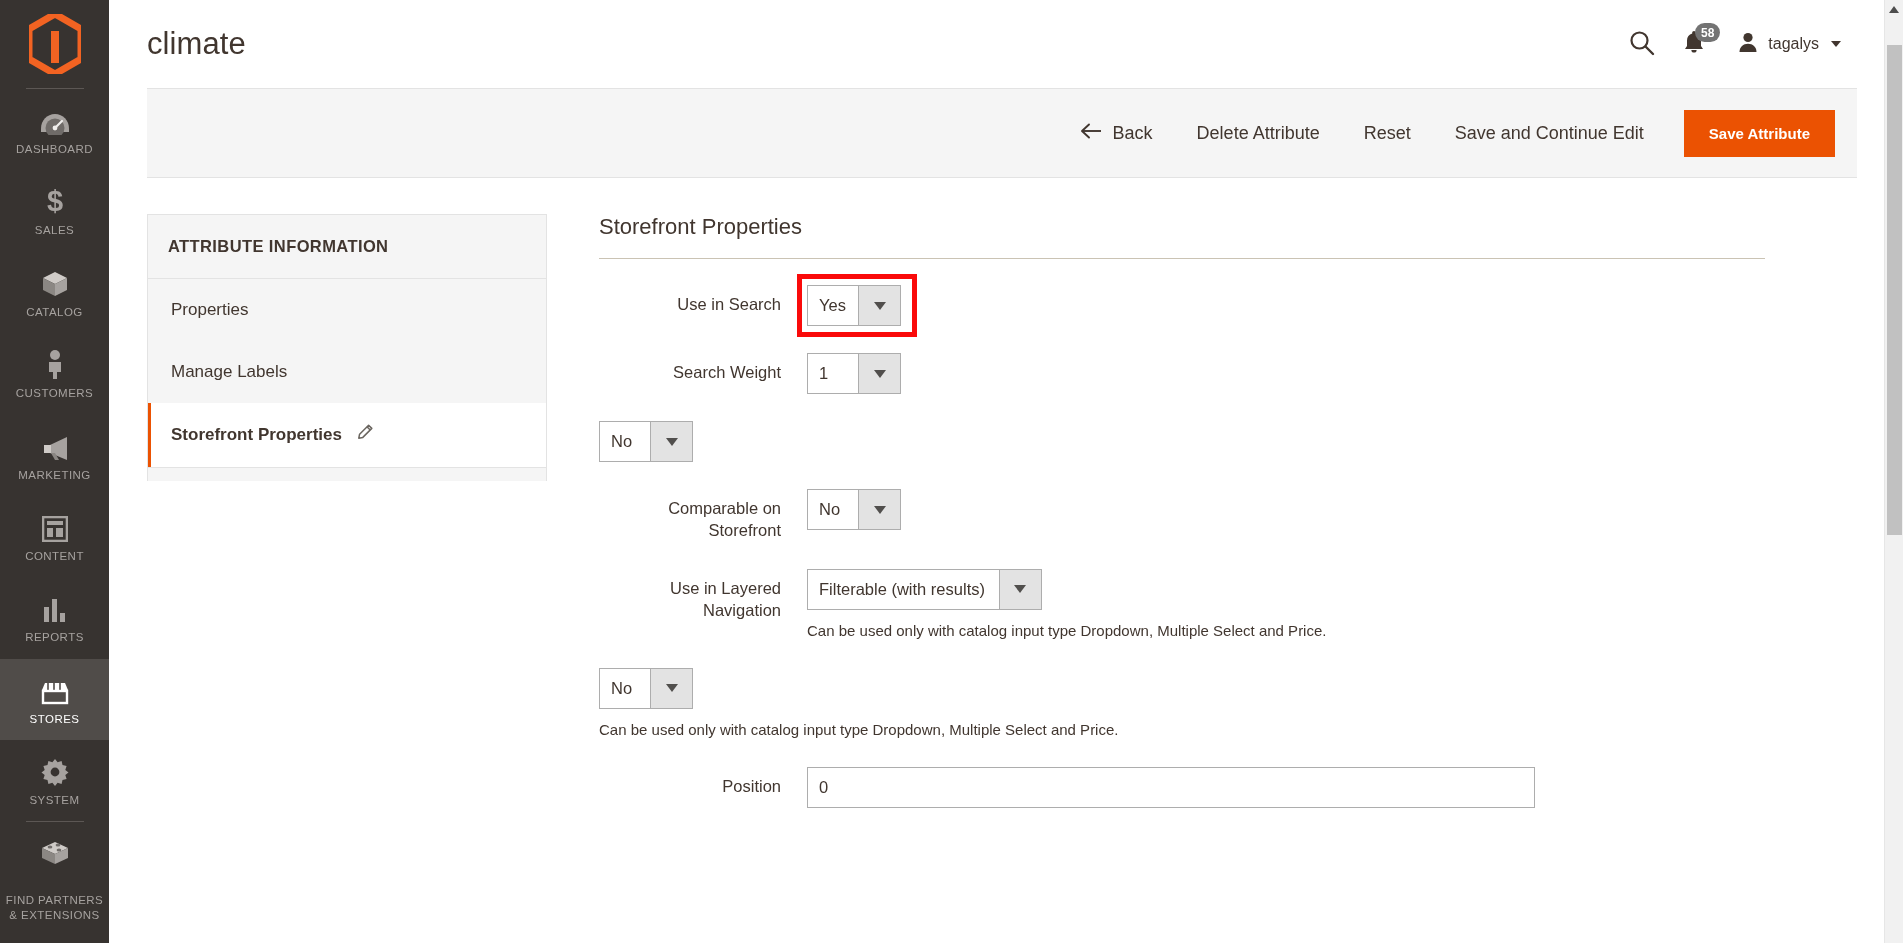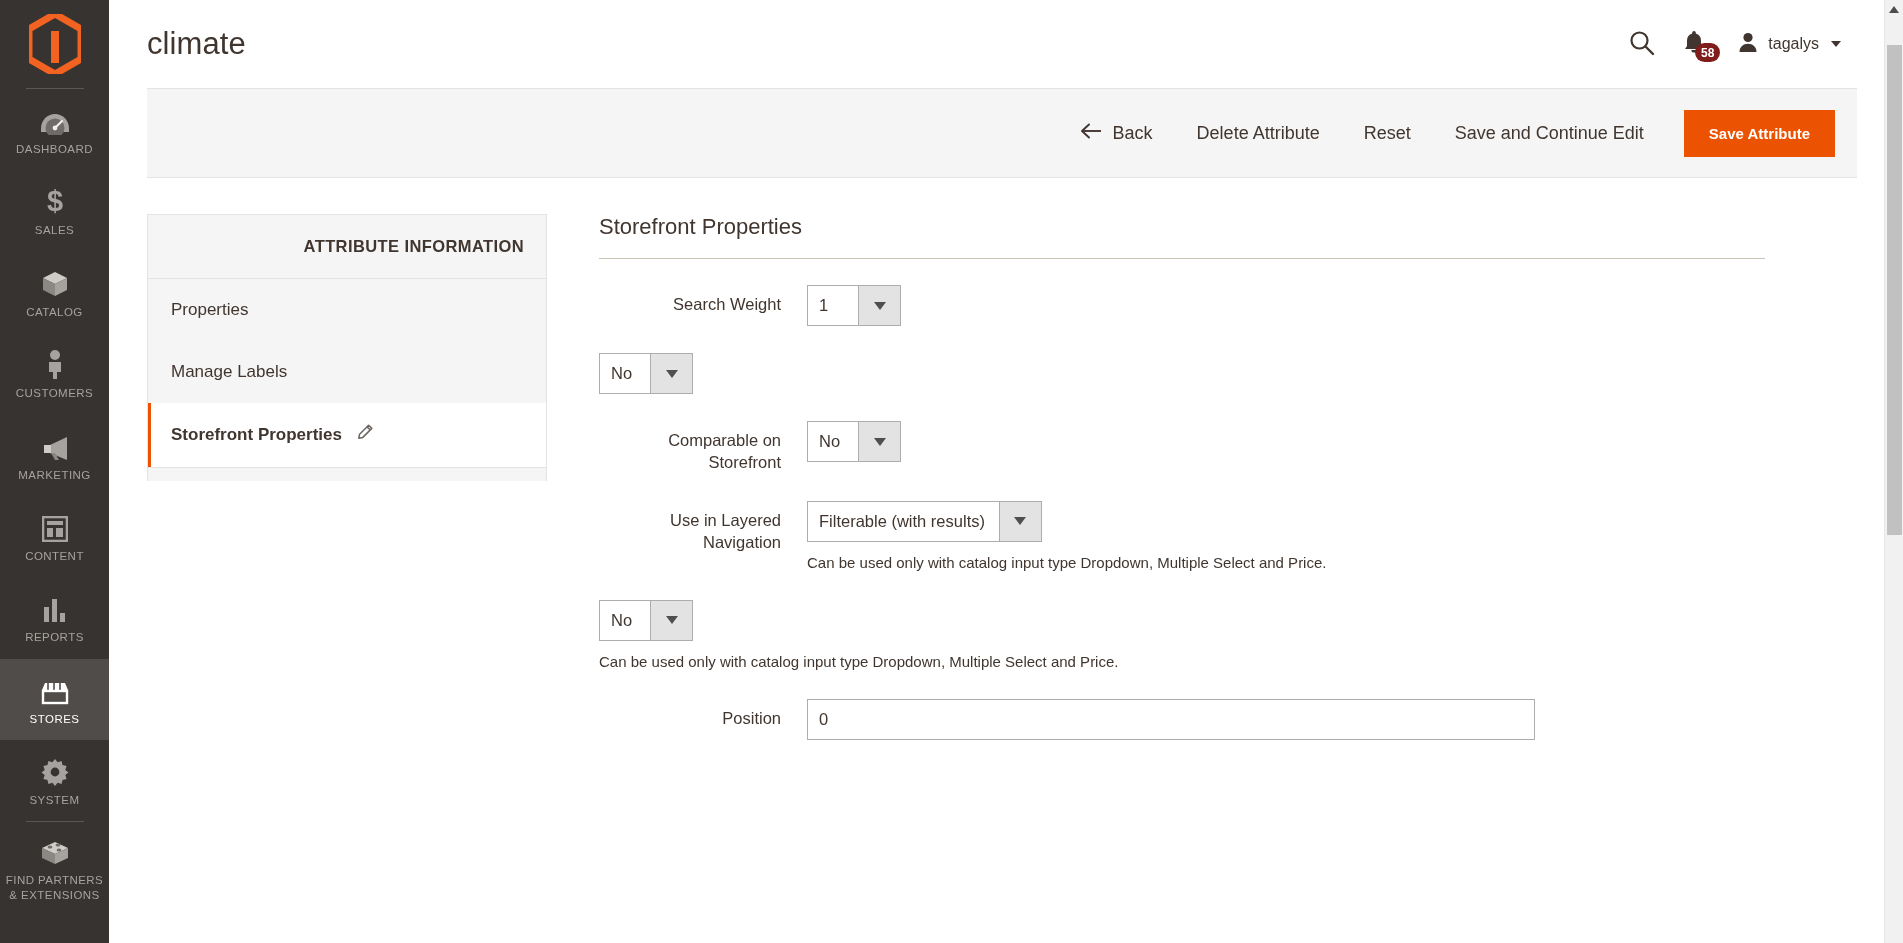--- a/index.html
+++ b/index.html
@@ -42,21 +42,21 @@
     height: 30px; display: flex; align-items: flex-end; justify-content: center;
     margin-bottom: 7px;
   }
   .nav-ico svg { display: block; }
   .nav-label {
     font-size: 11.5px; letter-spacing: .45px;
     color: #a6a29f; text-align: center; line-height: 1.25;
     font-family: "Liberation Sans", sans-serif;
   }
   .nav-item.active .nav-label { color: #ffffff; }
-  .nav-item.partners { padding-top: 14px; }
+  .nav-item.partners { padding-top: 14px; gap: 20px; }
 
   
   .main {
     flex: 1 1 auto; height: 943px;
     background: #ffffff;
     position: relative;
     overflow: hidden;
   }
 
   
@@ -77,28 +77,27 @@
   }
   .hdr-btn {
     display: flex; align-items: center; justify-content: center;
     cursor: pointer; position: relative;
     padding: 6px 14px;
     background: none; border: none;
   }
   .bell-wrap { position: relative; padding: 6px 22px 6px 14px; }
   .badge {
     position: absolute; top: -1px; left: 26px;
-    background: #7f1d1d; color: #fff;
+    background: #737373; color: #fff;
     font-size: 12px; font-weight: bold;
     border-radius: 11px;
     min-width: 25px; height: 19px;
     display: flex; align-items: center; justify-content: center;
     padding: 0 5px;
     font-family: "Liberation Sans", sans-serif;
-    margin-top: 20px;
   }
   .user-menu {
     display: flex; align-items: center; gap: 9px;
     cursor: pointer; padding: 6px 4px 6px 10px;
   }
   .user-name { font-size: 16px; color: #41362f; }
   .caret-dn {
     width: 0; height: 0;
     border-left: 5px solid transparent;
     border-right: 5px solid transparent;
@@ -136,21 +135,21 @@
     white-space: nowrap;
   }
 
   
   .page-body {
     display: flex;
     padding: 36px 46px 0 38px;
     gap: 0;
   }
   .tabs-col { width: 400px; flex: 0 0 400px; }
-  .tabs-panel { border: 1px solid #e3e3e3; border-bottom: none; text-align: right; }
+  .tabs-panel { border: 1px solid #e3e3e3; border-bottom: none; }
   .tabs-title {
     background: #f5f5f5;
     padding: 22px 22px 22px 20px;
     font-size: 16.5px; font-weight: bold;
     color: #41362f; letter-spacing: .4px;
     border-bottom: 1px solid #e3e3e3;
   }
   .tab-item {
     background: #f5f5f5;
     padding: 21px 20px;
@@ -465,20 +464,32 @@
             </span>
           </div>
           <div class="tab-foot"></div>
         </div>
       </div>
 
       <div class="form-col">
         <div class="section-title">Storefront Properties</div>
         <div class="section-rule"></div>
 
+        <div class="field-row">
+          <div class="field-label">Use in Search</div>
+          <div class="field-ctrl">
+            <div class="sel w-yes">
+              <span class="sel-val">Yes</span>
+              <span class="sel-arrow">
+                  <i></i>
+                </span>
+            </div>
+            <div class="hl-box"></div>
+          </div>
+        </div>
 
         <div class="field-row">
           <div class="field-label">Search Weight</div>
           <div class="field-ctrl">
             <div class="sel w-yes">
               <span class="sel-val">1</span>
               <span class="sel-arrow">
                   <i></i>
                 </span>
             </div>

